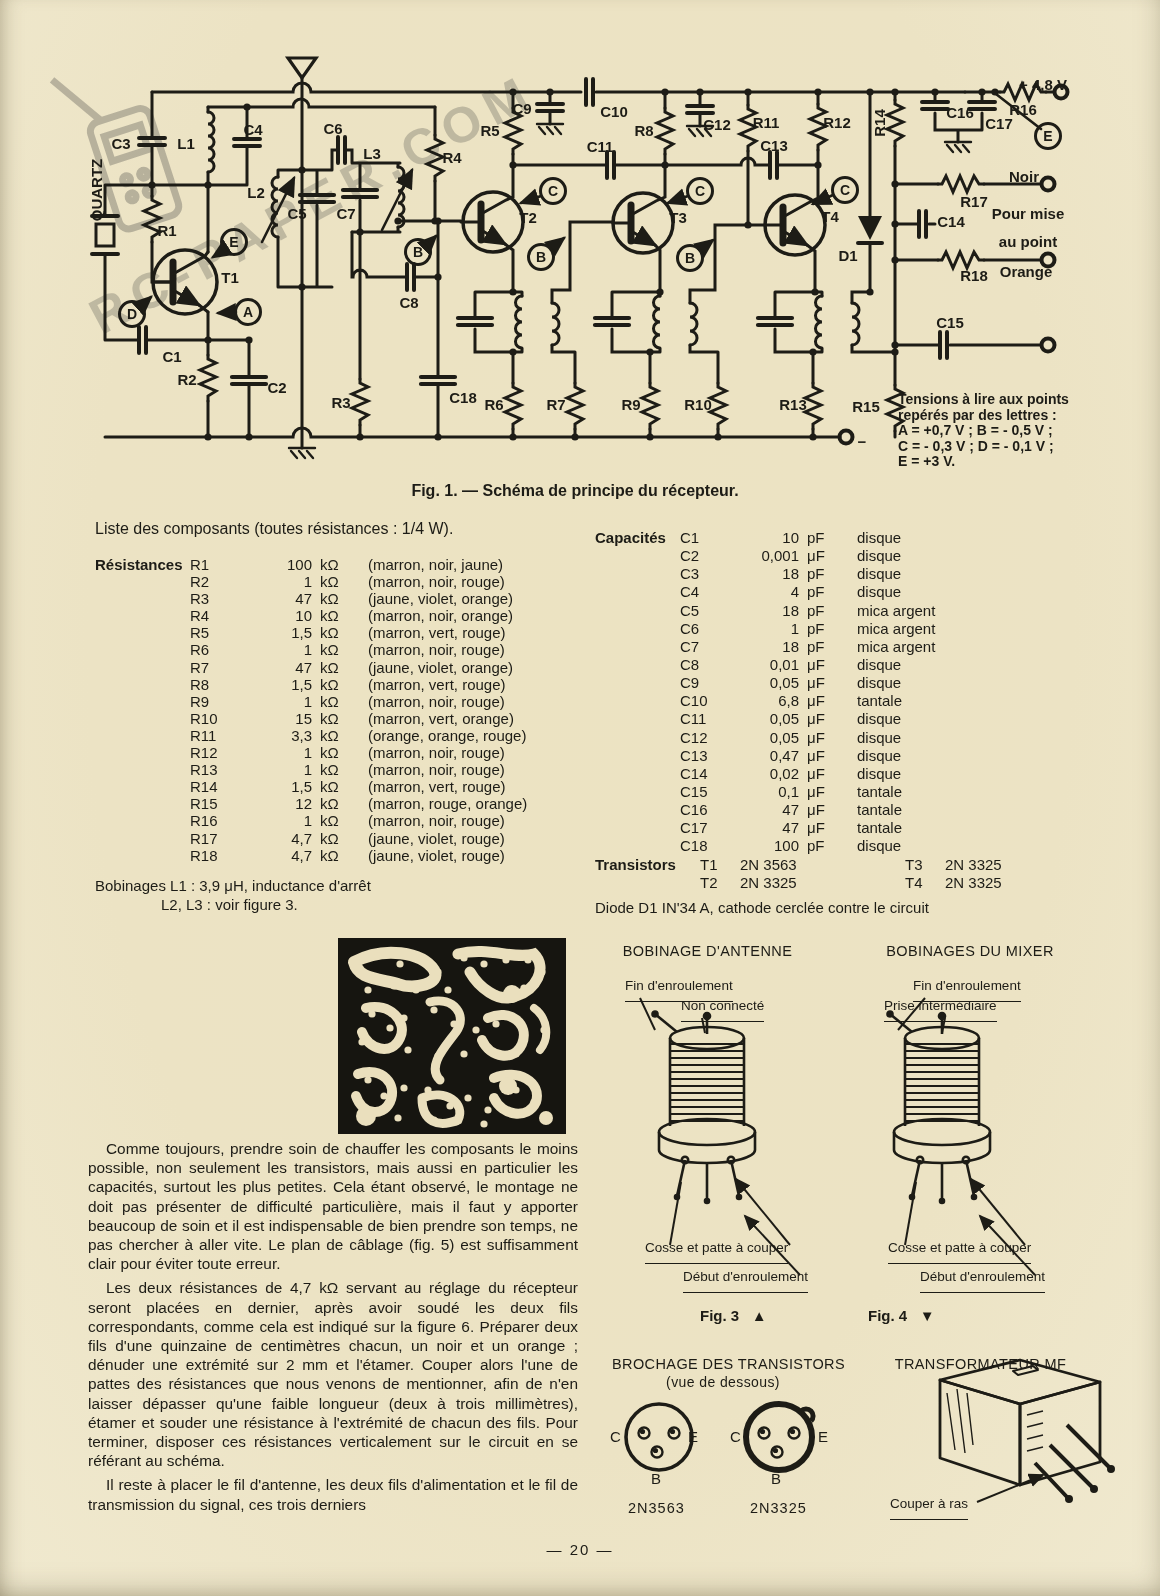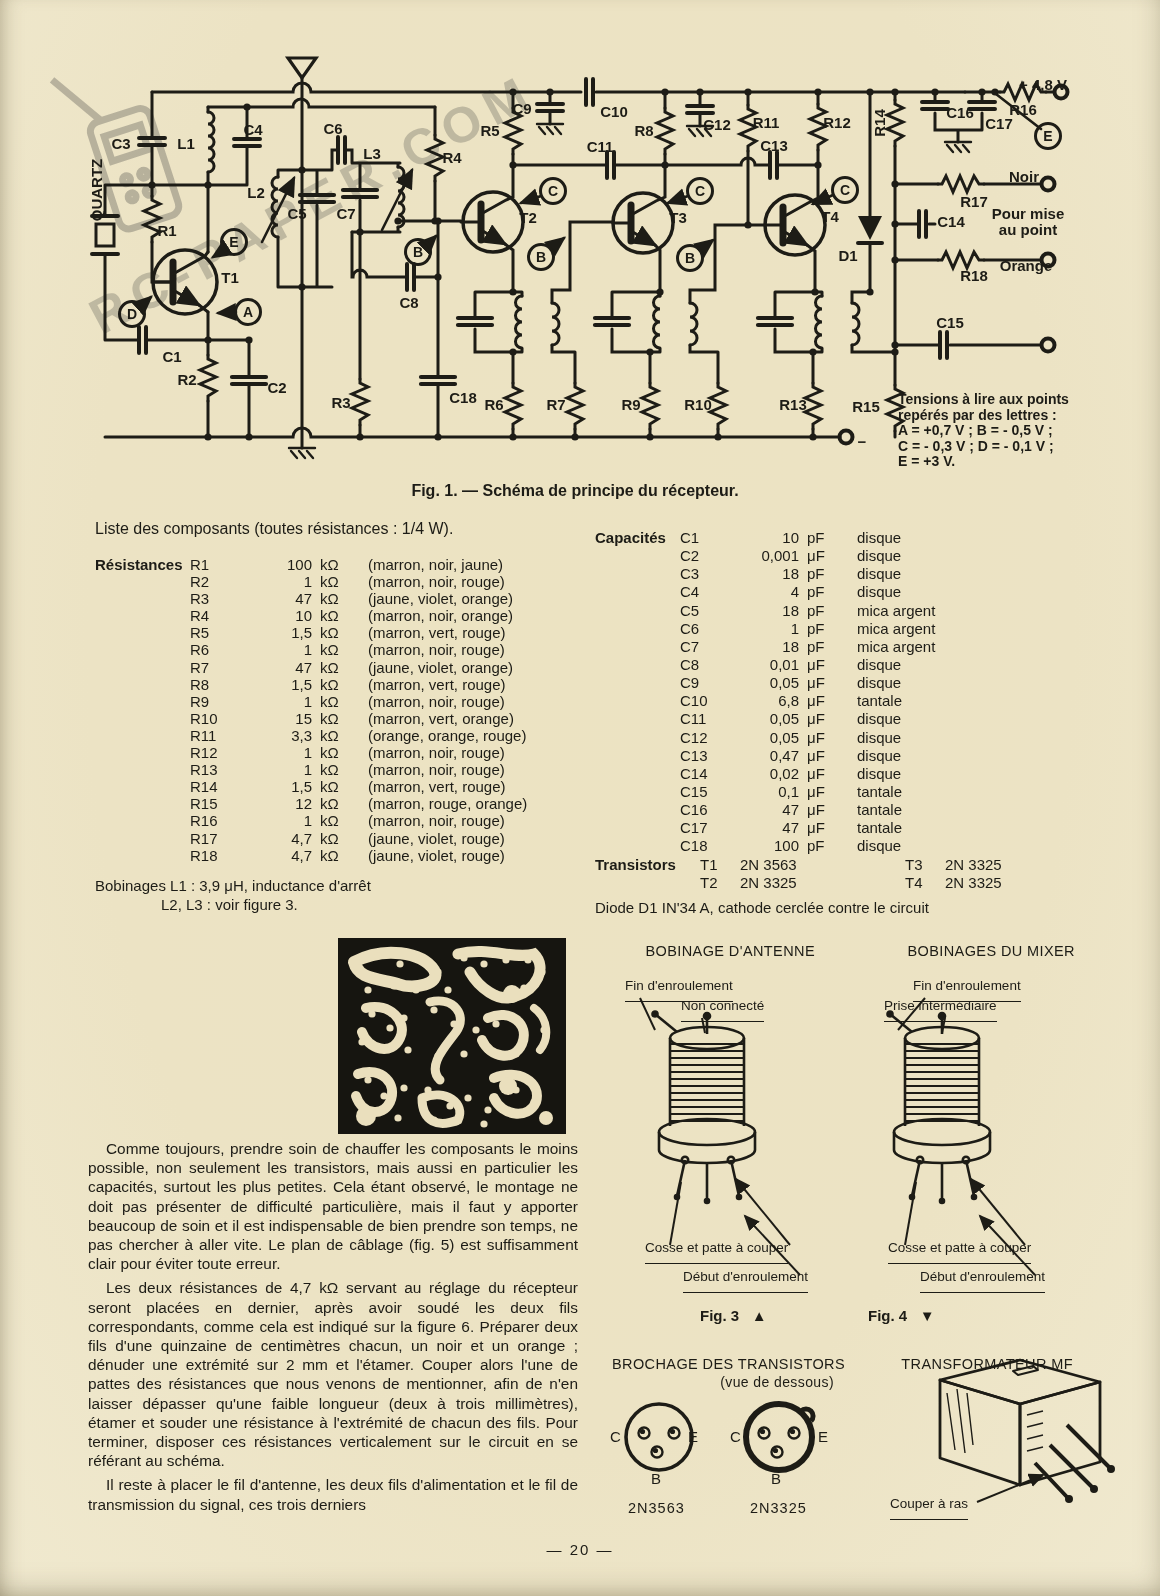--- a/index.html
+++ b/index.html
@@ -37,21 +37,21 @@
 .trow .c1{left:105px}.trow .c2{left:145px}.trow .c3{left:310px}.trow .c4{left:350px}
 .diode{position:absolute;left:595px;top:899px;font-size:15px;white-space:nowrap}
 
 .fig2cap{position:absolute;left:92px;top:998px;width:240px;font-weight:700;font-size:16.5px;line-height:20.5px}
 
 .bodycol{position:absolute;left:88px;top:1139px;width:490px;font-size:15.4px;line-height:19.2px;text-align:justify}
 .bodycol p{margin:0 0 5px 0;text-indent:18px}
 
 .lbl{position:absolute;font-size:13.5px;white-space:nowrap}
 .u{border-bottom:1.6px solid #1d1c16;padding-bottom:8px}
-.ttl{position:absolute;font-size:14.5px;letter-spacing:.4px;text-align:right;white-space:nowrap}
+.ttl{position:absolute;font-size:14.5px;letter-spacing:.4px;text-align:center;white-space:nowrap}
 .figcap{position:absolute;font-weight:700;font-size:15px;white-space:nowrap}
 .pin-l{position:absolute;font-size:15px;font-weight:400}
 .ptype{position:absolute;font-size:14.5px;letter-spacing:1px}
 .pagenum{position:absolute;left:0;top:1541px;width:1160px;text-align:center;font-size:15px;letter-spacing:2px}
 
 .wm{position:absolute;left:80px;top:295px;transform-origin:0 0;transform:rotate(-28deg);
   font-size:50px;font-weight:700;letter-spacing:9px;color:rgba(122,119,108,.40);white-space:nowrap;pointer-events:none}
 .stamp{position:absolute;left:58px;top:52px;opacity:.45;pointer-events:none;transform:rotate(-18deg)}
 </style>
 </head>
@@ -334,23 +334,23 @@
       <span class="sl" style="left: 837px; top: 122px;">R12</span>
       <span class="sl" style="left: 774px; top: 145px;">C13</span>
       <span class="sl rot" style="left: 879px; top: 123px;">R14</span>
       <span class="sl" style="left: 960px; top: 112px;">C16</span>
       <span class="sl" style="left: 999px; top: 123px;">C17</span>
       <span class="sl" style="left: 1023px; top: 109px;">R16</span>
       <span class="sl" style="left: 1043px; top: 74px; margin-top: 10px;">+ 4,8 V</span>
       <span class="sl" style="left: 1024px; top: 176px;">Noir</span>
       <span class="sl" style="left: 974px; top: 201px;">R17</span>
       <span class="sl" style="left: 1028px; top: 213px;">Pour mise</span>
-      <span class="sl" style="left: 1028px; top: 229px;">au point</span>
+      <span class="sl" style="left: 1028px; top: 241px;">au point</span>
       <span class="sl" style="left: 974px; top: 275px;">R18</span>
-      <span class="sl" style="left: 1026px; top: 265px;">Orange</span>
+      <span class="sl" style="left: 1026px; top: 271px;">Orange</span>
       <span class="sl" style="left: 951px; top: 221px;">C14</span>
       <span class="sl" style="left: 950px; top: 322px;">C15</span>
       <span class="sl rot" style="left: 96px; top: 190px;">QUARTZ</span>
       <span class="sl" style="left: 167px; top: 230px;">R1</span>
       <span class="sl" style="left: 230px; top: 277px;">T1</span>
       <span class="sl" style="left: 172px; top: 356px;">C1</span>
       <span class="sl" style="left: 187px; top: 379px;">R2</span>
       <span class="sl" style="left: 277px; top: 387px;">C2</span>
       <span class="sl" style="left: 341px; top: 402px;">R3</span>
       <span class="sl" style="left: 463px; top: 397px;">C18</span>

